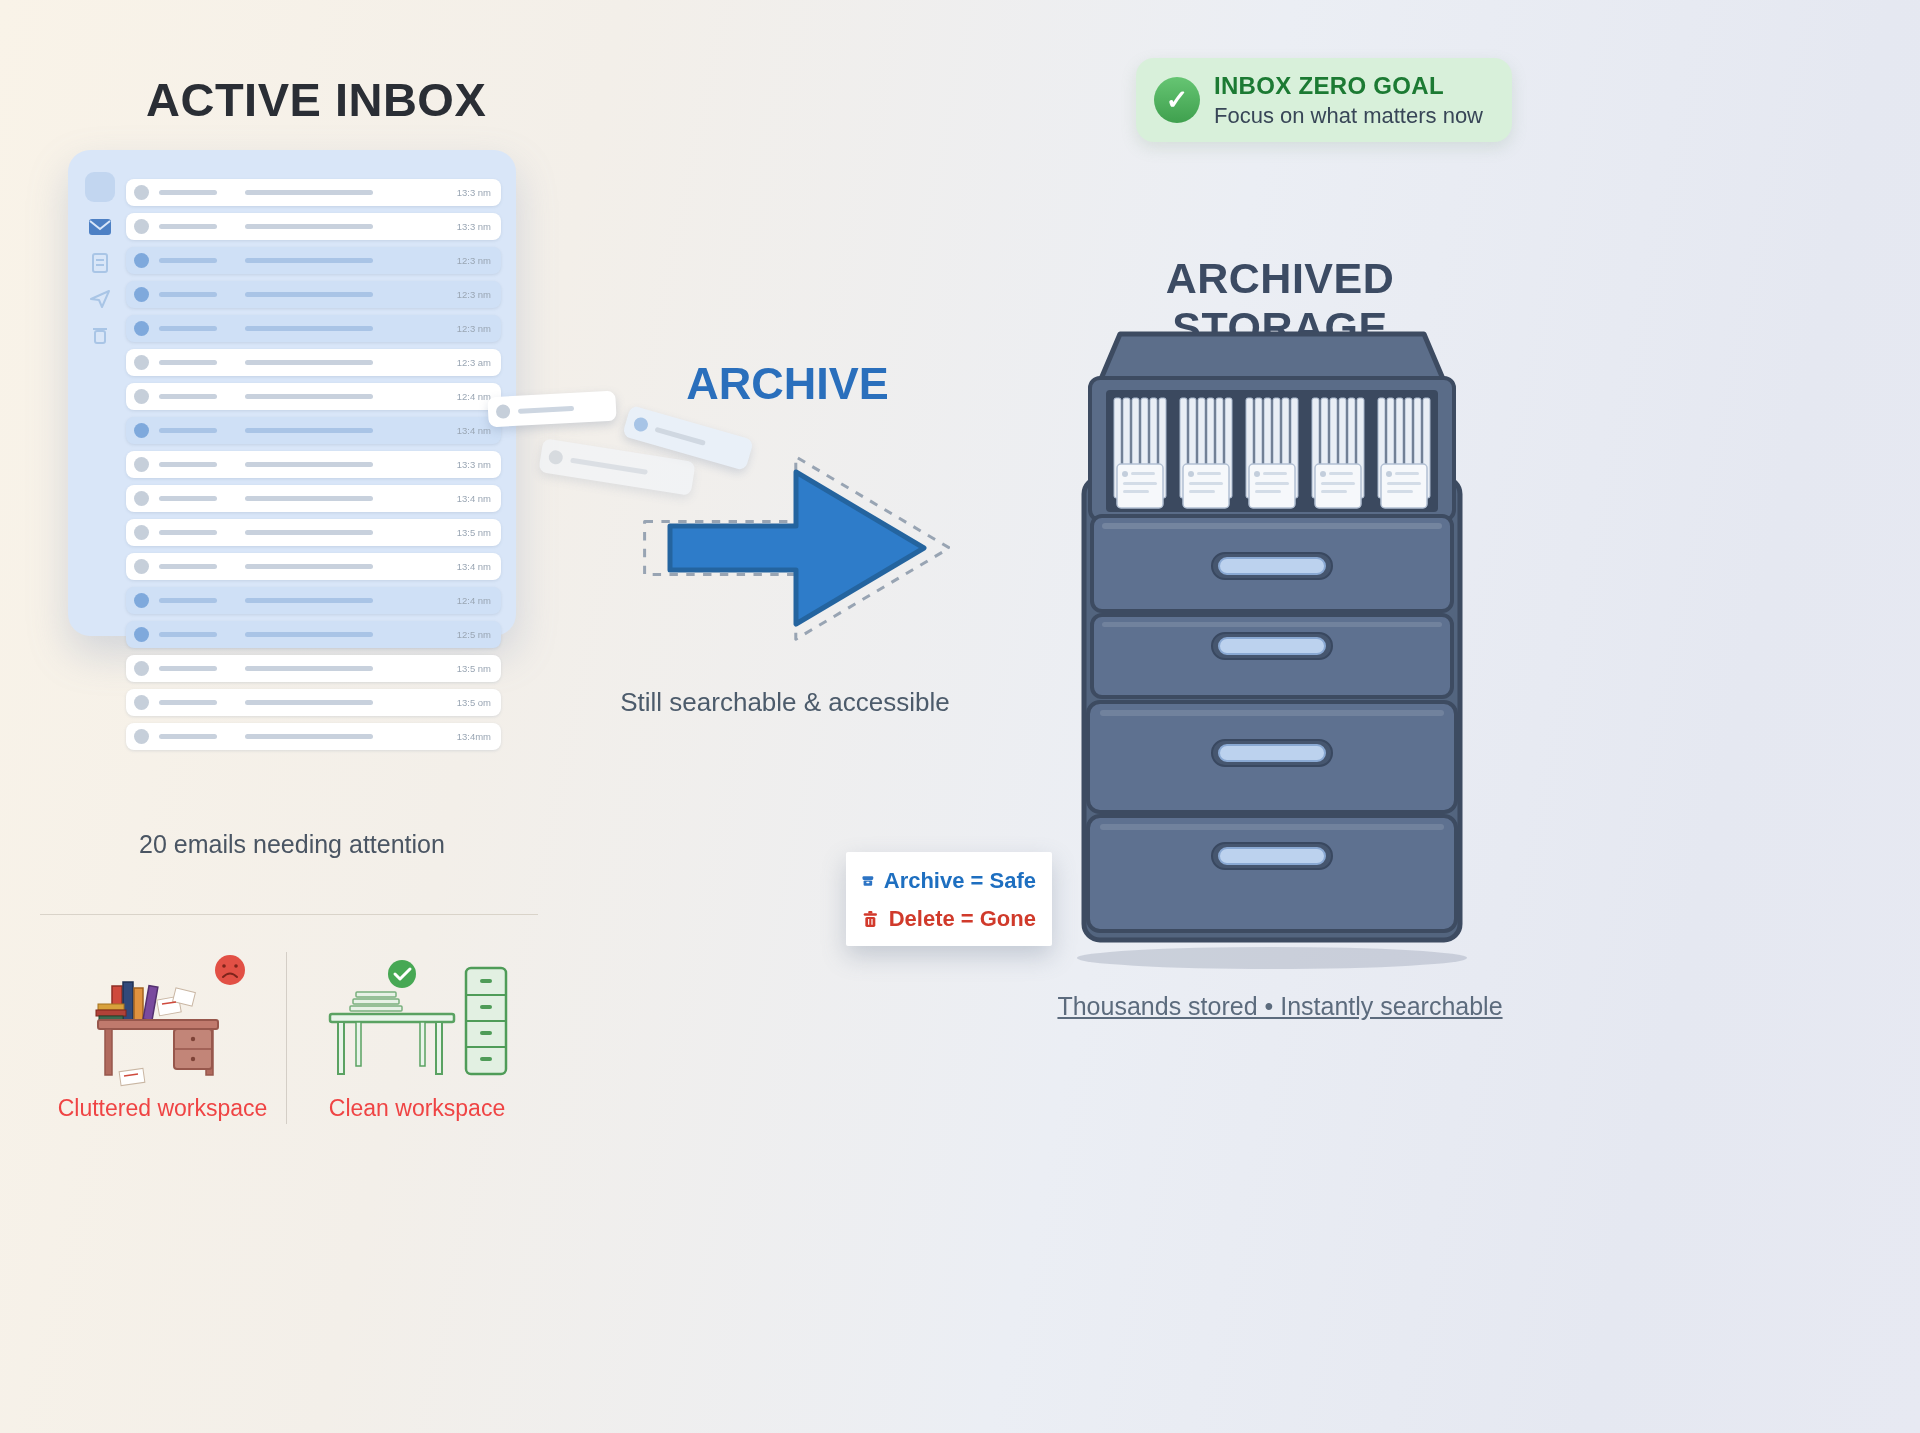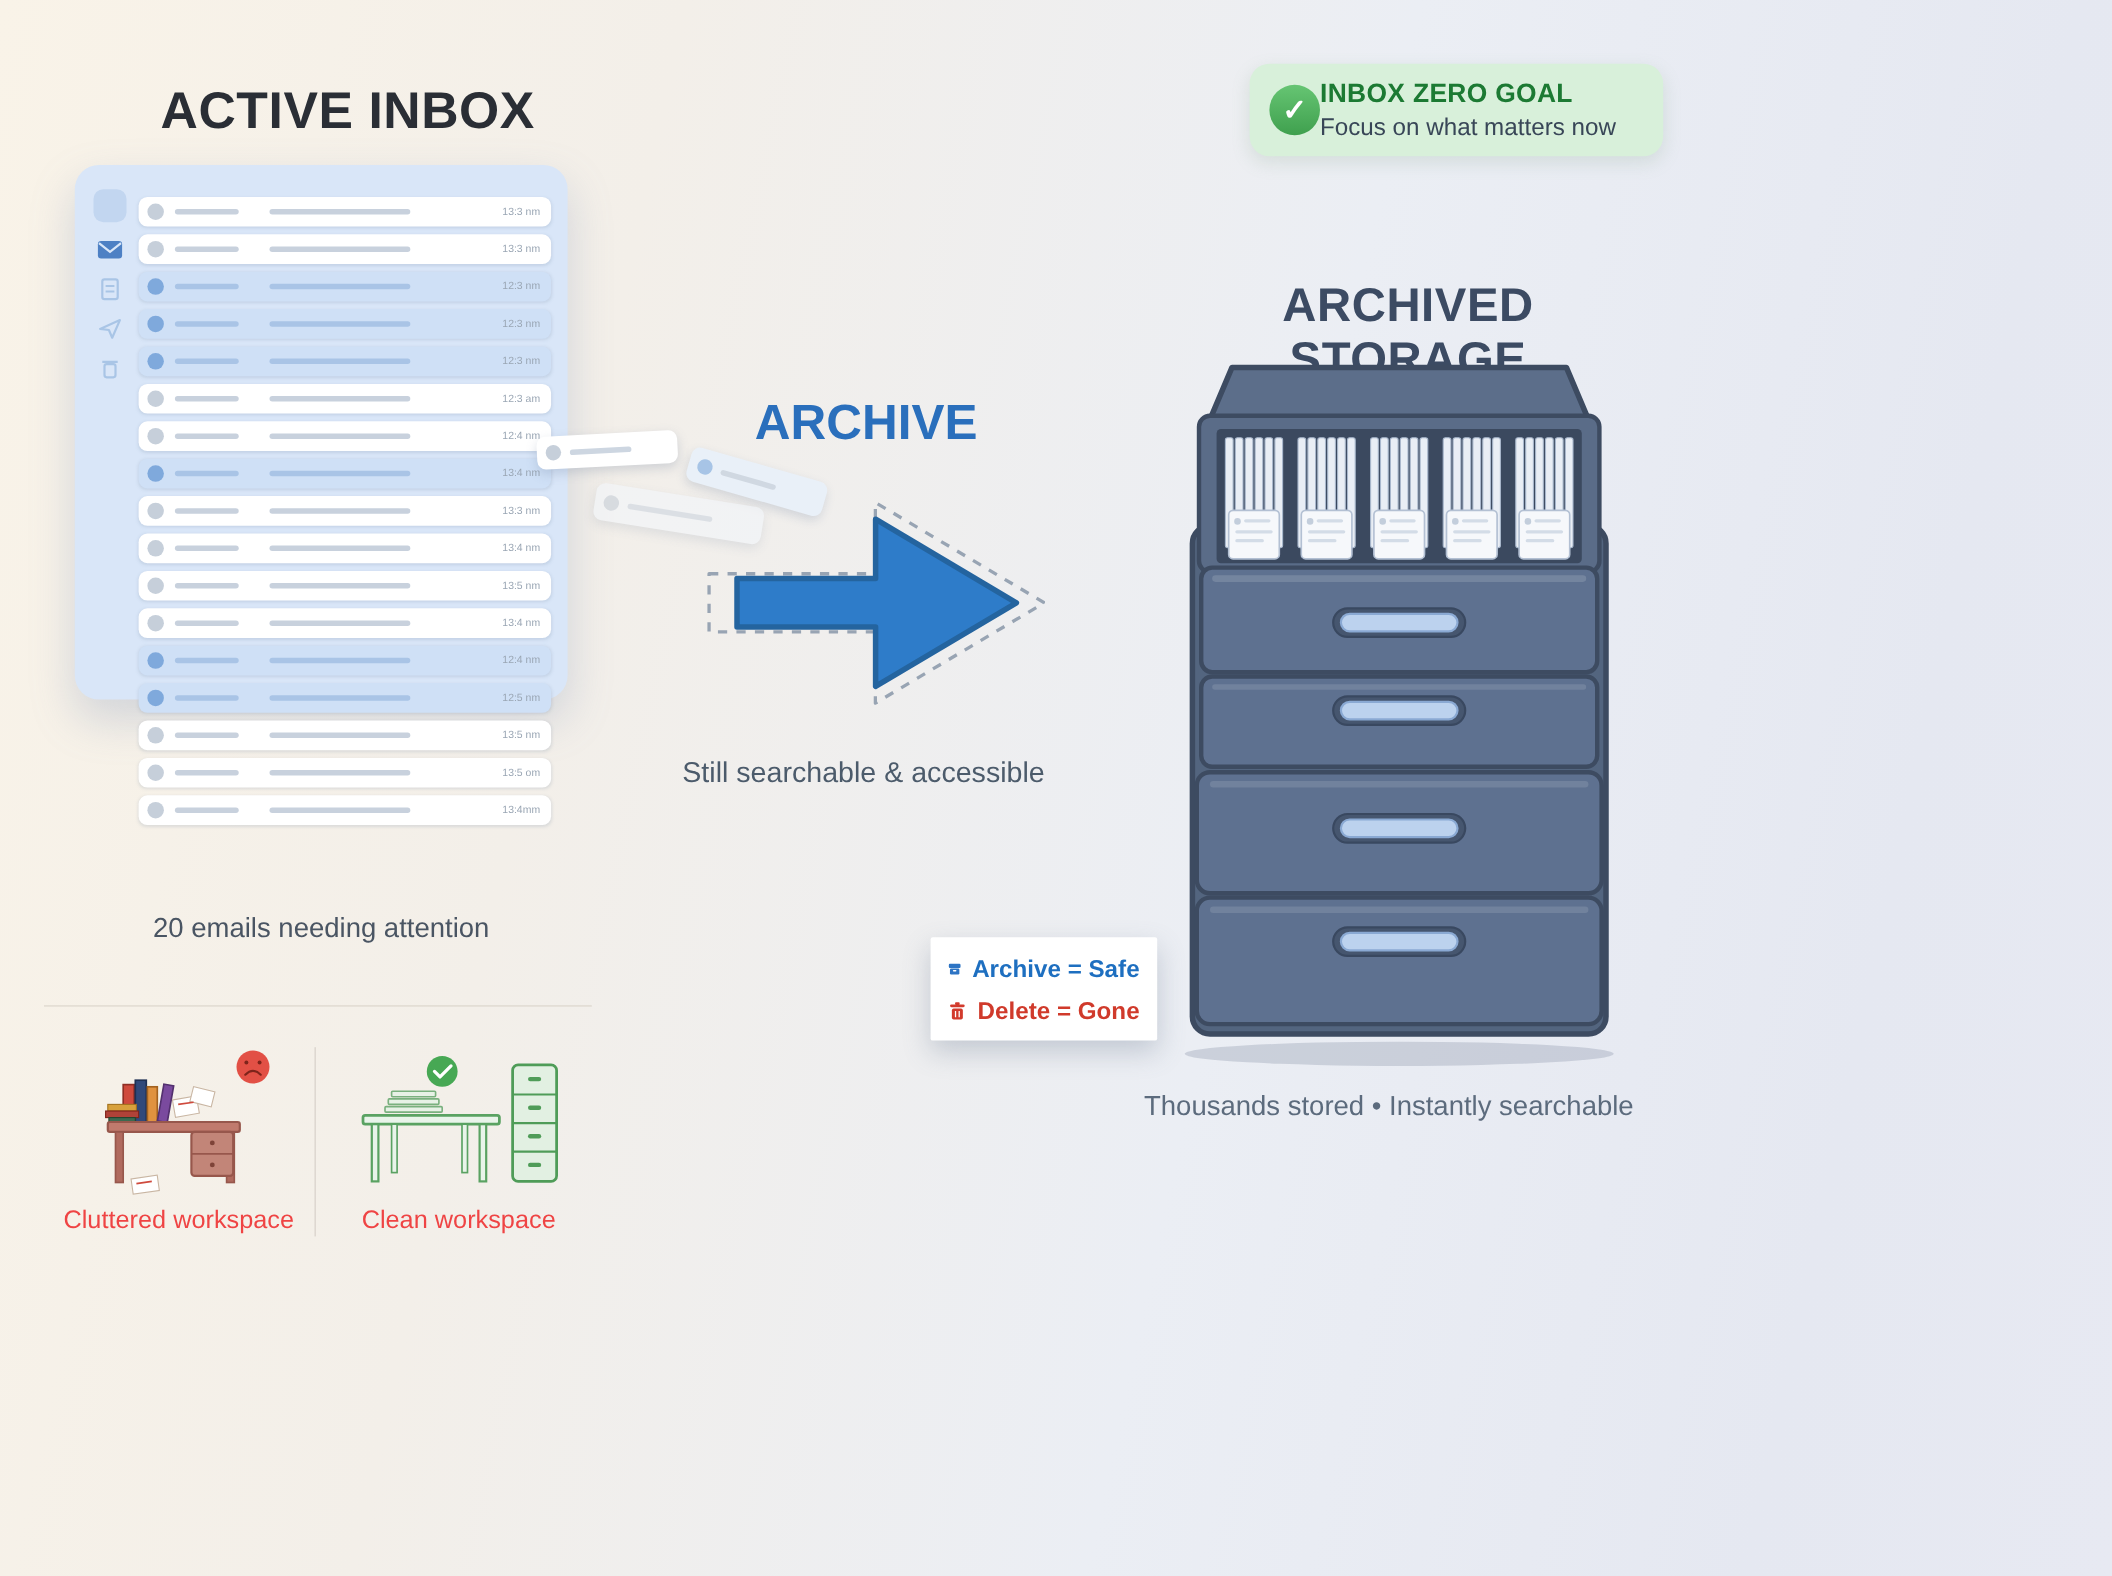--- a/index.html
+++ b/index.html
@@ -53,26 +53,26 @@
   .archive-text{left:590px;top:686px;width:390px;text-align:center;color:#4c5b6b;font-size:26px;line-height:33px;}
 
   
   .goal-badge{
     left:1136px;top:58px;width:376px;height:84px;background:#d8f0da;border-radius:18px;
     display:flex;align-items:center;padding-left:18px;box-sizing:border-box;
     box-shadow:0 6px 16px rgba(110,150,115,.18);
   }
   .check-circle{width:46px;height:46px;border-radius:50%;background:linear-gradient(180deg,#66c573,#3fa04e);
     color:#fff;font-size:27px;font-weight:bold;display:flex;align-items:center;justify-content:center;flex:0 0 auto;}
-  .goal-text{}
+  .goal-text{margin-left:14px;}
   .goal-title{font-size:24px;font-weight:800;color:#1c7a33;letter-spacing:.3px;}
   .goal-sub{font-size:22px;color:#384657;margin-top:3px;}
   .storage-title{left:1058px;top:254px;width:444px;text-align:center;font-size:43px;font-weight:800;color:#3c4b63;letter-spacing:.5px;}
   .cabinet{left:1062px;top:328px;width:420px;height:645px;}
-  .storage-caption{left:1040px;top:992px;width:480px;font-size:25px;color:#5c6b7d;}
+  .storage-caption{left:1040px;top:992px;width:480px;text-align:center;font-size:25px;color:#5c6b7d;text-decoration:underline;}
 
   
   .callout{
     left:846px;top:852px;width:206px;background:#ffffff;border-radius:2px;
     box-shadow:0 10px 24px rgba(100,115,140,.3);padding:16px 16px 14px 16px;box-sizing:border-box;
     display:flex;flex-direction:column;gap:12px;
   }
   .callout-row{display:flex;align-items:center;gap:10px;}
   .callout-row span.lbl{font-size:22px;font-weight:600;white-space:nowrap;}
   .lbl.blue{color:#1e6fc0;}

